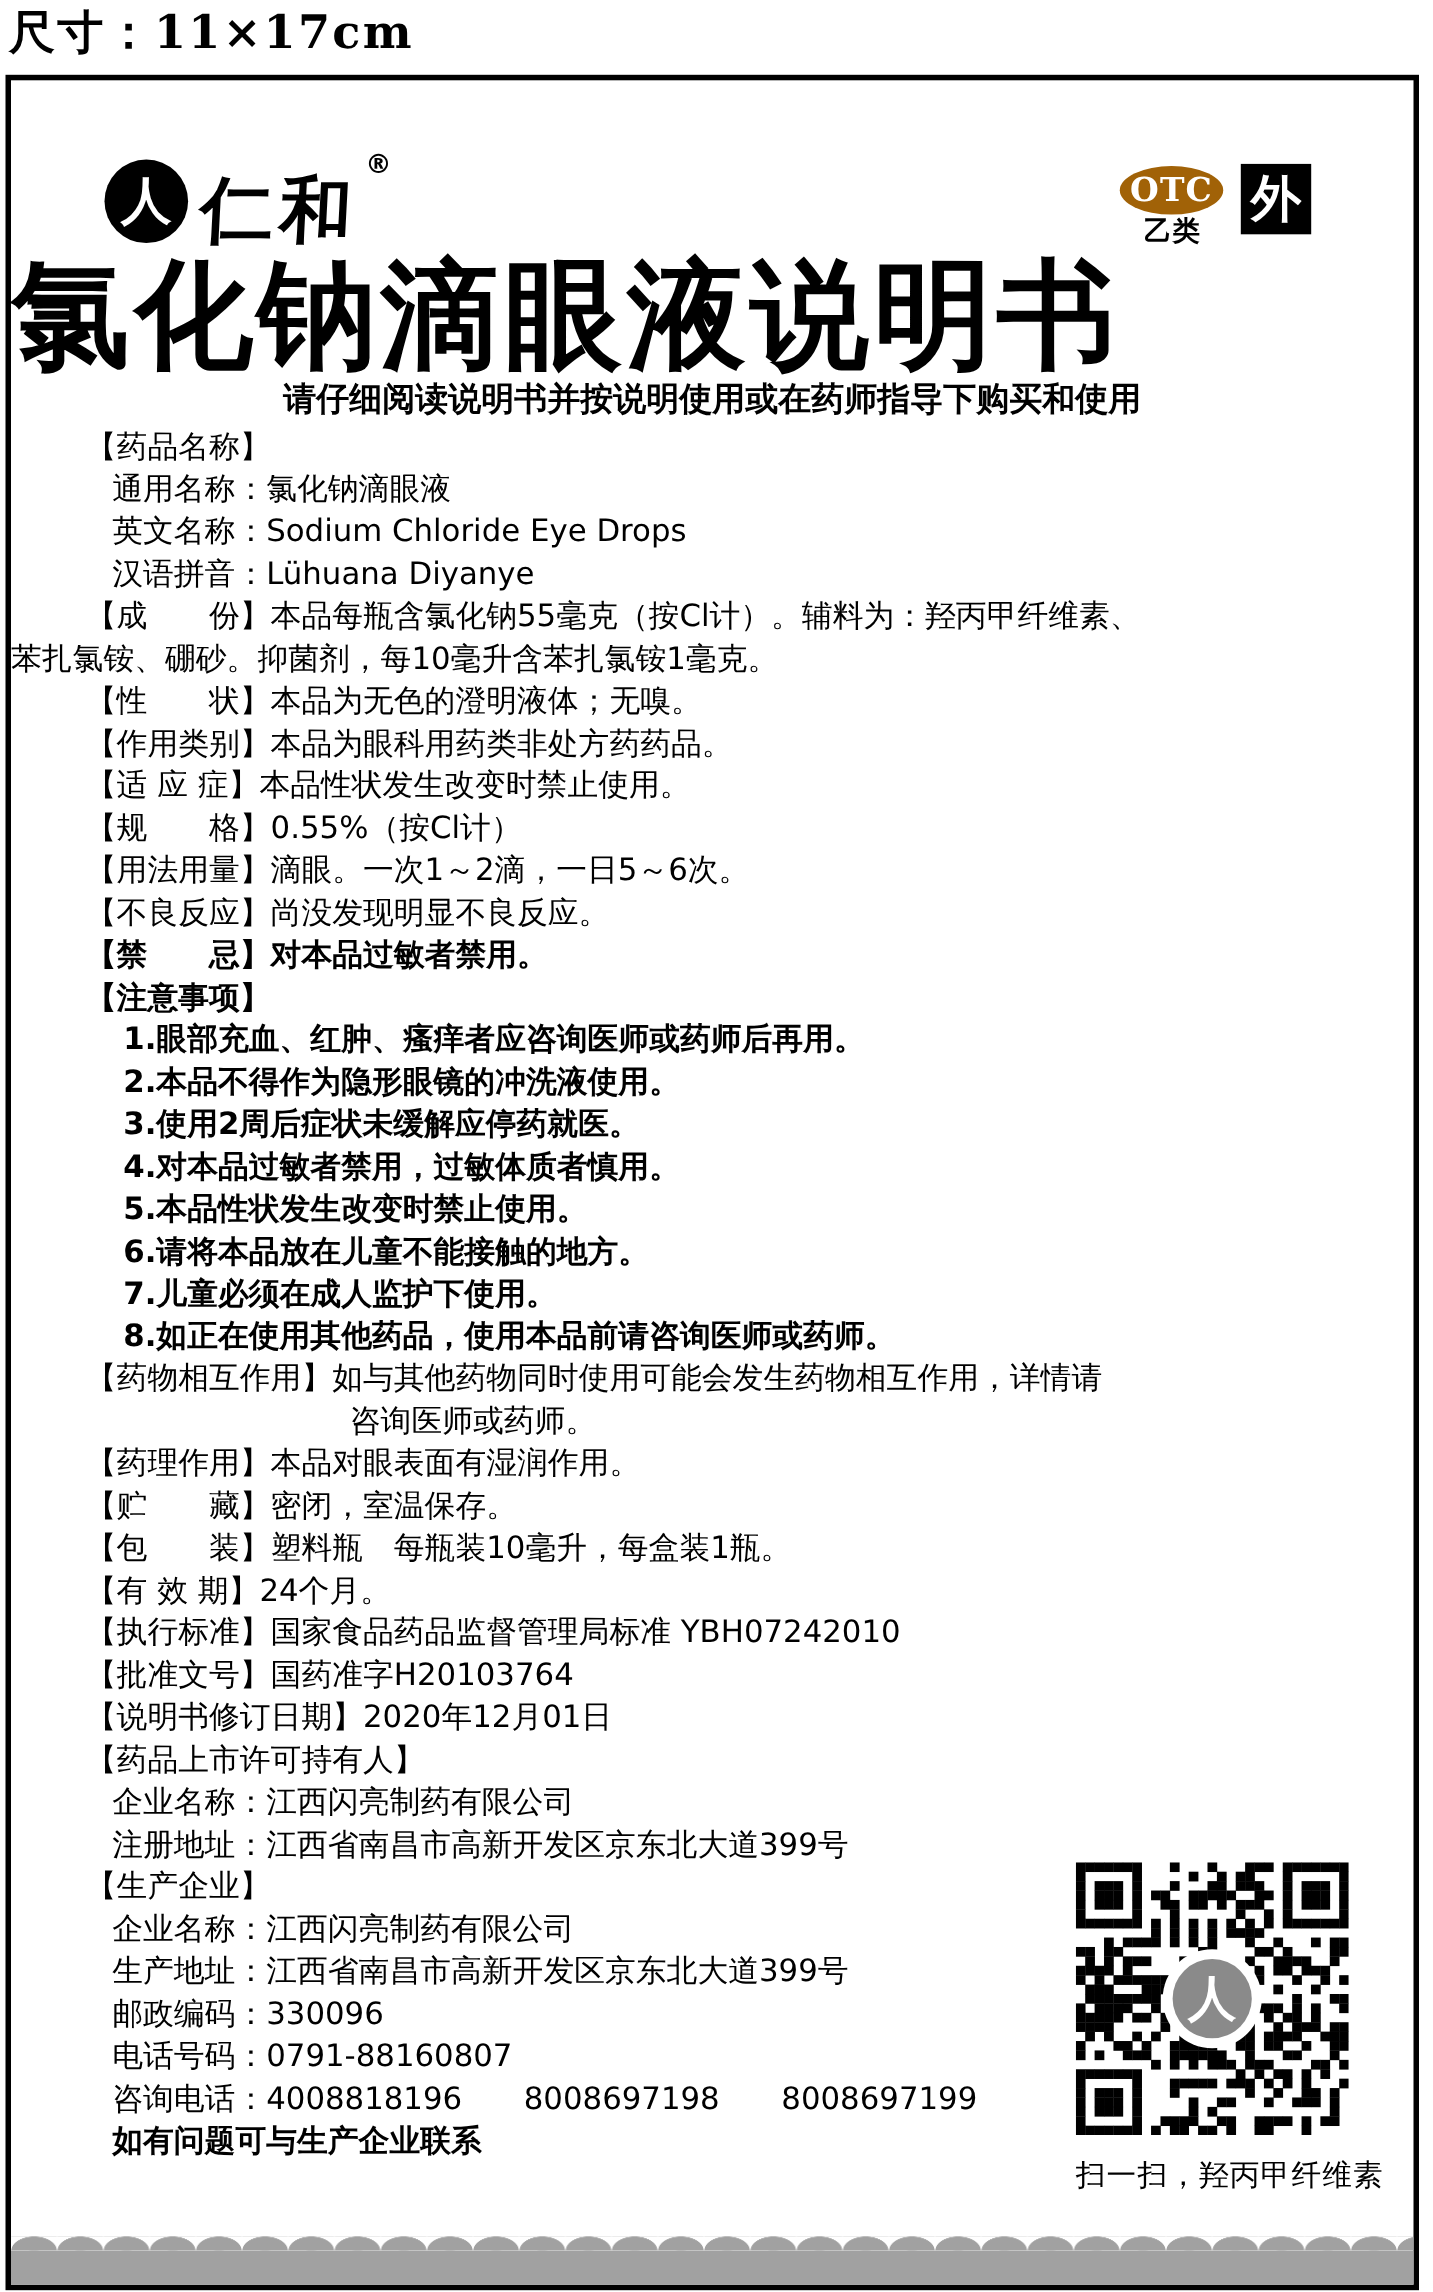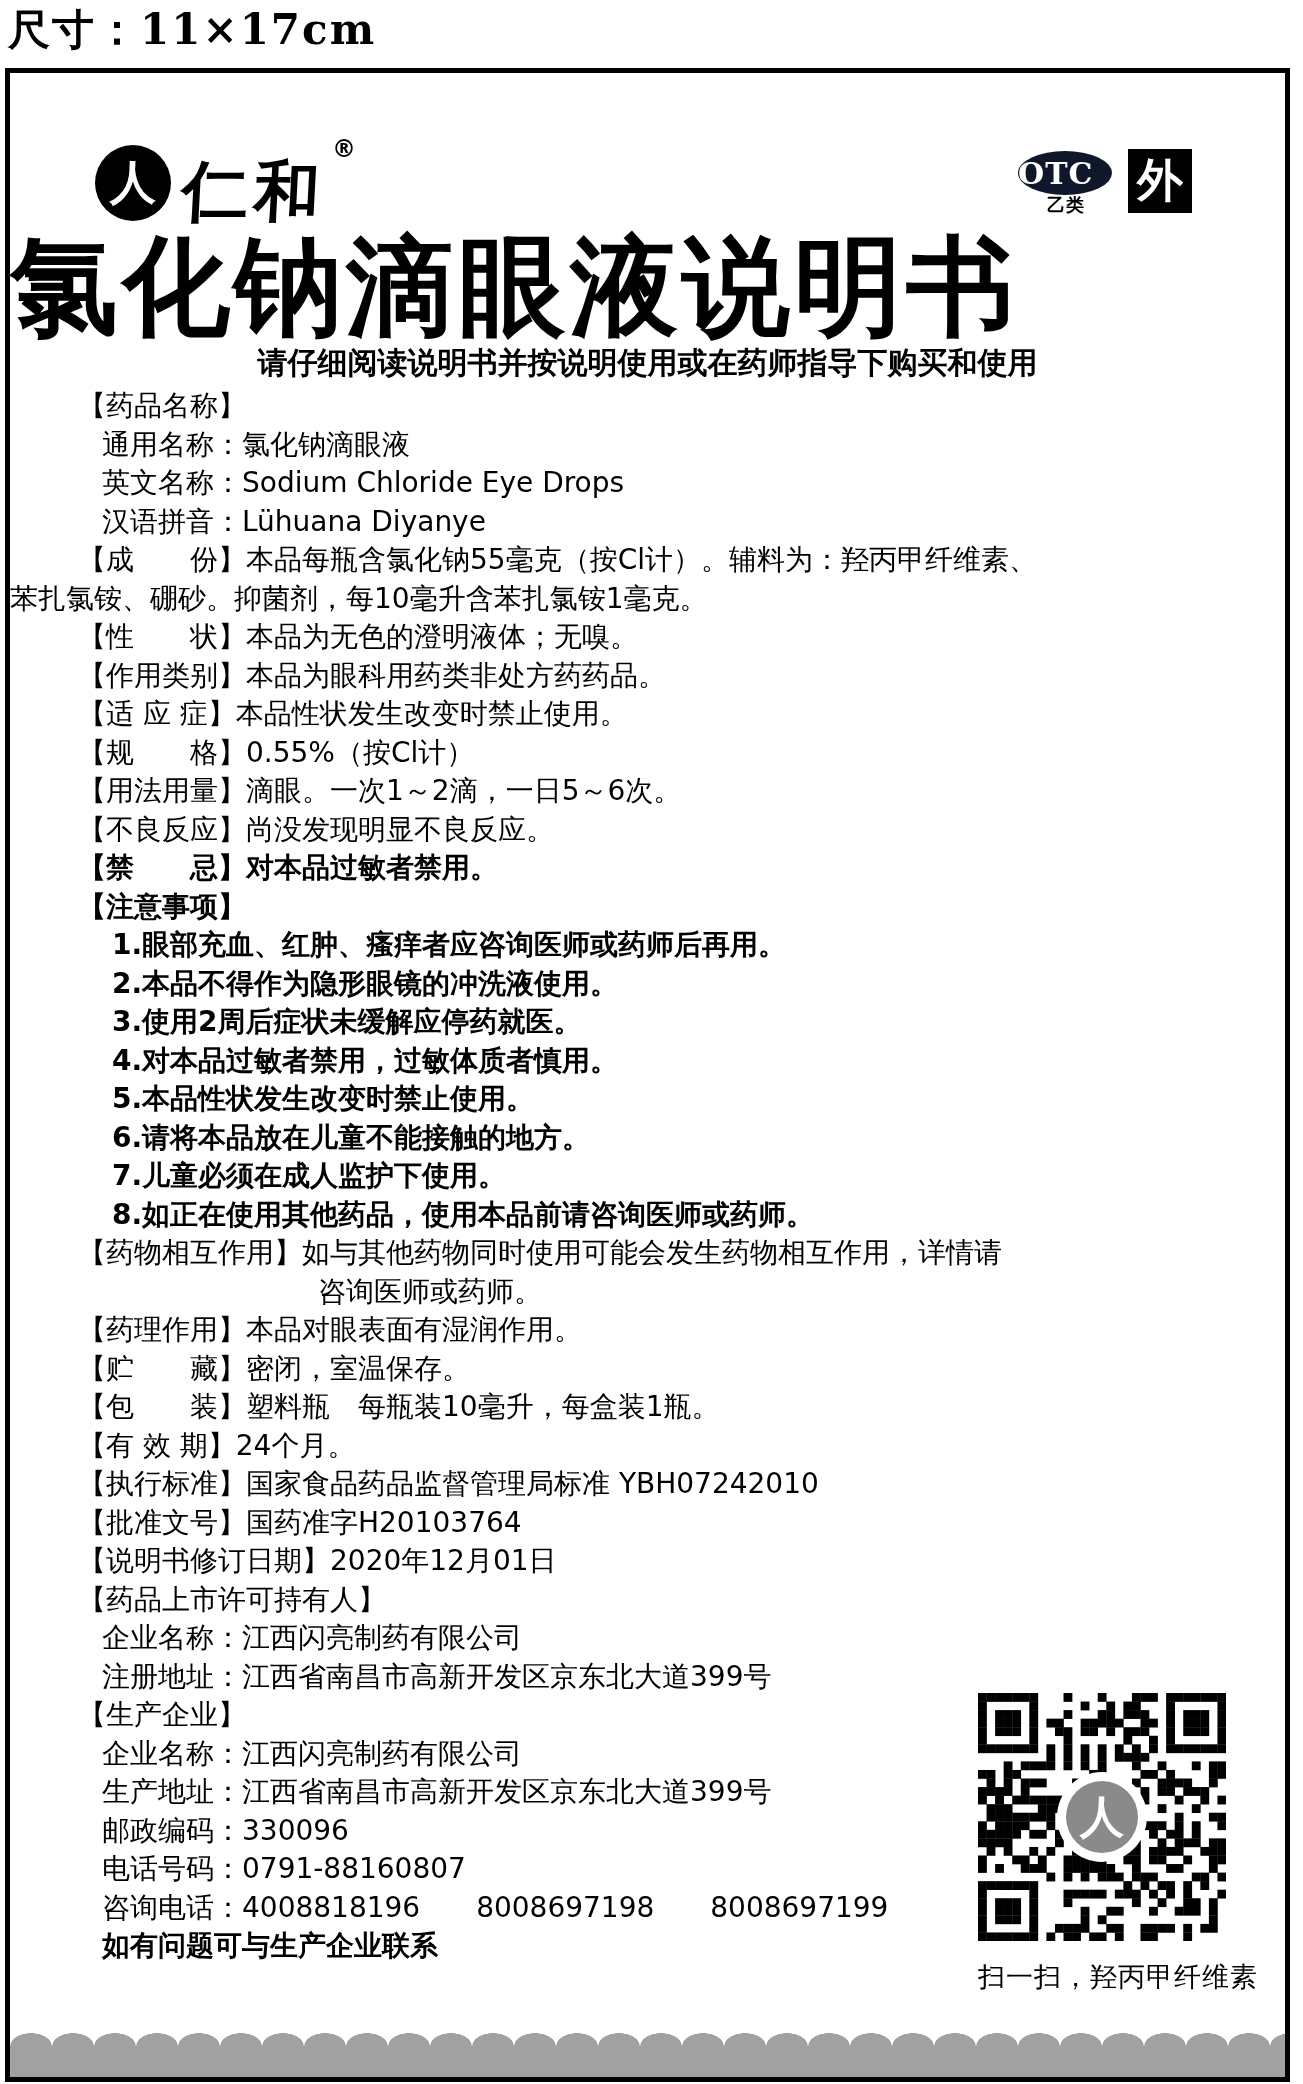--- a/index.html
+++ b/index.html
@@ -25,26 +25,26 @@
   }
   .brand-name{
     position:absolute;left:172px;top:74px;font-size:66px;font-weight:900;
     letter-spacing:6px;transform:skewX(-3deg);white-space:pre;
   }
   .brand-reg{
     position:absolute;left:322px;top:62px;font-size:24px;font-weight:bold;
   }
   .otc-badge{position:absolute;left:1008px;top:78px;width:96px;text-align:center;}
   .otc-ellipse{
-    width:94px;height:44px;background:#0f172a;border-radius:50%;
-    color:#fff;display:flex;align-items:center;
+    width:94px;height:44px;background:#a16207;border-radius:50%;
+    color:#fff;display:flex;align-items:center;justify-content:center;
     font-family:"DejaVu Serif","Liberation Serif",serif;
     font-size:30px;font-weight:bold;letter-spacing:1px;
   }
-  .otc-class{font-size:18px;font-weight:bold;letter-spacing:1px;margin-top:-2px;}
+  .otc-class{font-size:25px;font-weight:bold;letter-spacing:1px;margin-top:-2px;}
   .ext-badge{
     position:absolute;left:1118px;top:76px;width:64px;height:64px;background:#000;
     color:#fff;display:flex;align-items:center;justify-content:center;
     font-size:46px;font-weight:bold;
   }
   .doc-title{
     position:absolute;left:0;top:142px;width:100%;text-align:left;
     font-size:108px;font-weight:900;letter-spacing:4px;white-space:nowrap;
   }
   .doc-subtitle{

